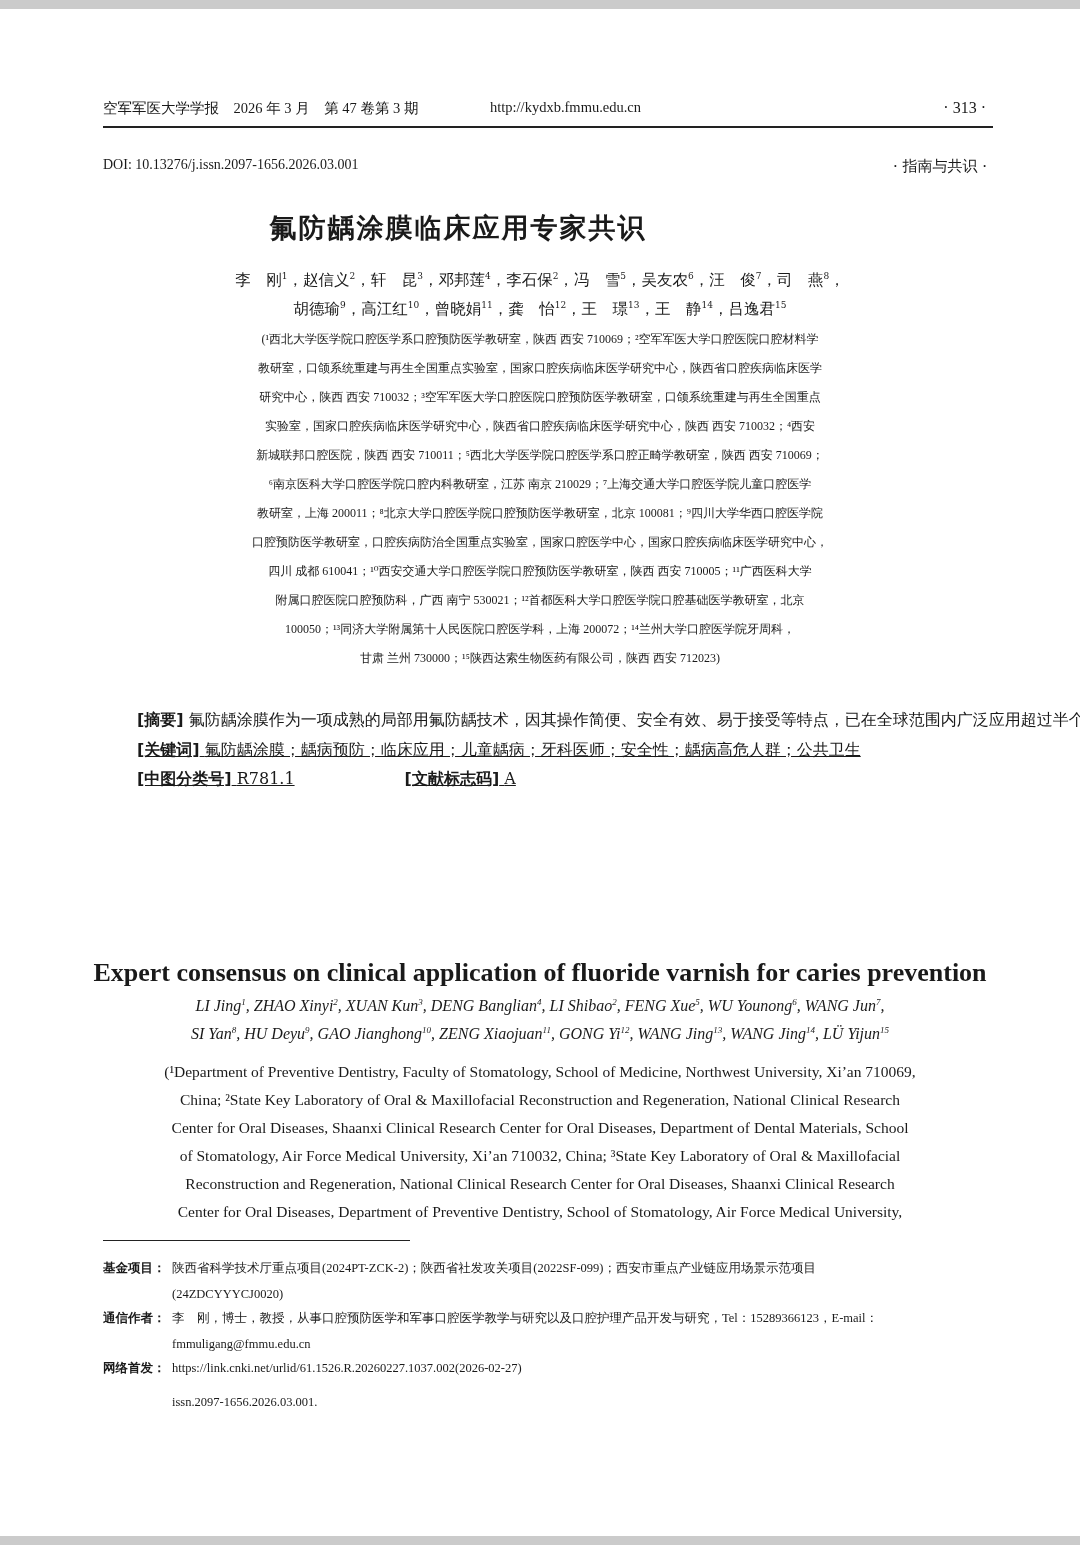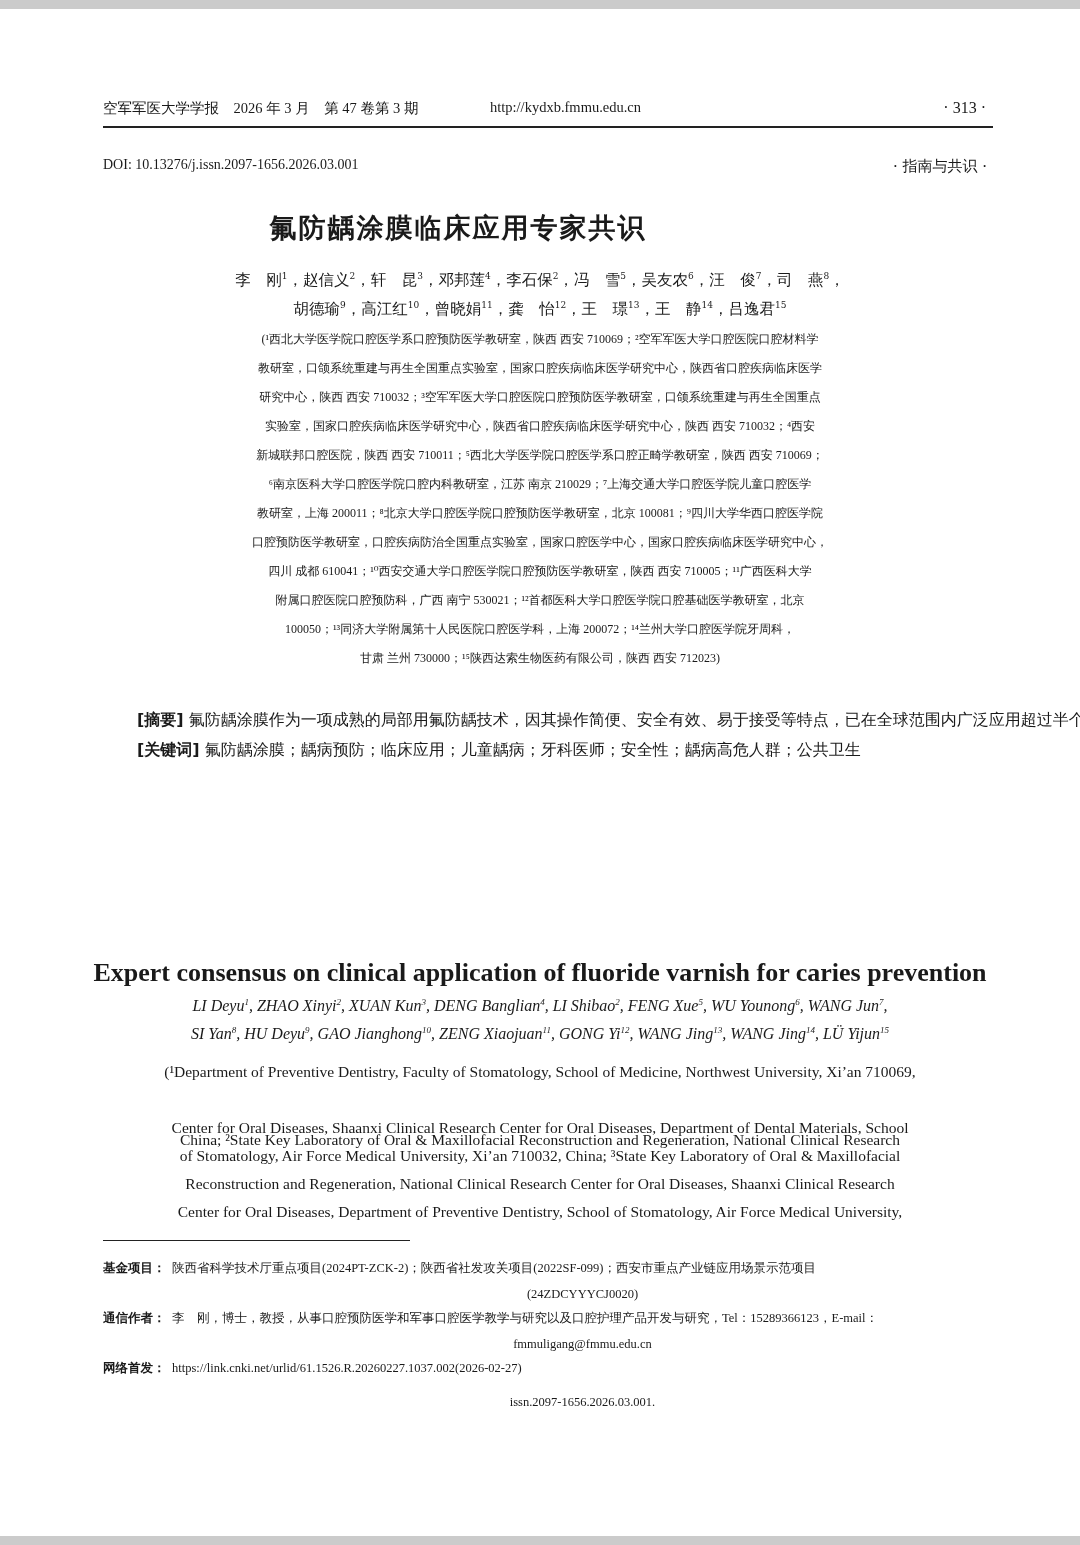--- a/index.html
+++ b/index.html
@@ -17,29 +17,29 @@
   .head-rule { position: absolute; left: 103px; top: 126px; width: 890px; height: 2px; background: #222; }
   .doi { left: 103px; top: 157px; font-size: 14px; font-family: Liberation Serif, serif; }
   .column-tag { right: 93px; top: 157px; font-size: 15px; }
   .title-cn { left: 0; width: 916px; top: 210px; text-align: center; font-size: 27px; font-family: "DejaVu Sans", sans-serif; font-weight: bold; letter-spacing: 2px; }
   .centered { left: 90px; width: 900px; text-align: center; font-size: 15.5px; }
   .centered sup, .en sup { font-size: 9px; vertical-align: super; line-height: 0; }
   .aff-line { font-size: 12px; font-family: "Liberation Serif", "DejaVu Serif", serif; }
   .abstract { left: 103px; width: 890px; top: 705px; font-size: 16px; line-height: 29.5px; text-align: justify; font-family: "DejaVu Serif", serif; }
   .abstract p { margin: 0; text-indent: 34px; }
   .abstract .label { font-family: "DejaVu Sans", sans-serif; font-weight: bold; }
-  .kw-line { text-indent: 34px; }
+  .kw-line { text-indent: 34px; text-decoration: underline; }
   .gap { display: inline-block; width: 110px; }
   .en-title { left: 0; width: 1080px; top: 958px; text-align: center; font-size: 26px; font-weight: bold; font-family: "Liberation Serif", serif; }
   .en { left: 90px; width: 900px; text-align: center; font-size: 15.5px; font-family: "Liberation Serif", serif; }
   .en-authors { font-style: italic; font-size: 16px; }
   .fn-rule { position: absolute; left: 103px; top: 1240px; width: 307px; height: 1px; background: #222; }
   .fn { left: 103px; width: 890px; font-size: 12.5px; line-height: 26px; font-family: "Liberation Serif", "DejaVu Serif", serif; }
   .fn .fn-label { font-family: Liberation Serif, serif; font-weight: bold; display: inline-block; width: 69px; }
-  .fn .cont { padding-left: 69px; text-align: center; }
+  .fn .cont { padding-left: 69px; }
 </style>
 </head>
 <body>
 
 <div class="bar-top"></div>
 
 <div class="abs running-head">
   <span class="journal">空军军医大学学报　2026 年 3 月　第 47 卷第 3 期</span>
   <span class="url">http://kydxb.fmmu.edu.cn</span>
   <span class="pageno">· 313 ·</span>
@@ -69,30 +69,31 @@
     <div class="abs centered aff-line" style="top: 534px;">口腔预防医学教研室，口腔疾病防治全国重点实验室，国家口腔医学中心，国家口腔疾病临床医学研究中心，</div>
     <div class="abs centered aff-line" style="top: 563px;">四川 成都 610041；¹⁰西安交通大学口腔医学院口腔预防医学教研室，陕西 西安 710005；¹¹广西医科大学</div>
     <div class="abs centered aff-line" style="top: 592px;">附属口腔医院口腔预防科，广西 南宁 530021；¹²首都医科大学口腔医学院口腔基础医学教研室，北京</div>
     <div class="abs centered aff-line" style="top: 621px;">100050；¹³同济大学附属第十人民医院口腔医学科，上海 200072；¹⁴兰州大学口腔医学院牙周科，</div>
     <div class="abs centered aff-line" style="top: 650px;">甘肃 兰州 730000；¹⁵陕西达索生物医药有限公司，陕西 西安 712023)</div>
   </div>
 
 <div class="abs abstract">
   <p><span class="label">[摘要]</span>&nbsp;<span>氟防龋涂膜作为一项成熟的局部用氟防龋技术，因其操作简便、安全有效、易于接受等特点，已在全球范围内广泛应用超过半个世纪。为规范并优化氟防龋涂膜在我国的临床应用，充分发挥其防龋效能，尤其是针对龋病高危人群及儿童青少年，我们组织相关领域专家，在系统回顾国内外研究证据及现有指南的基础上，结合我国实际情况，制定本专家共识。本共识详细阐述了氟防龋涂膜的防龋机制、适应证与禁忌证、临床操作规范、应用频率与时机、安全性与不良反应处理、在特殊人群中的应用建议以及社区推广策略，旨在为口腔临床工作者、公共卫生从业者及相关管理人员提供科学、实用、规范的指导。</span></p>
   <p class="kw-line"><span class="label">[关键词]</span>&nbsp;<span>氟防龋涂膜；龋病预防；临床应用；儿童龋病；牙科医师；安全性；龋病高危人群；公共卫生</span></p>
+  <p class="kw-line"><span class="label">[中图分类号]</span>&nbsp;<span>R781.1</span><span class="gap"></span><span class="label">[文献标志码]</span>&nbsp;<span>A</span></p>
 </div>
 
 <div class="abs en-title">Expert consensus on clinical application of fluoride varnish for caries prevention</div>
 
-<div class="abs en en-authors" style="top:997px;"><span id="aen1"><span>LI Deyu</span><sup>1</sup>, <span>ZHAO Xinyi</span><sup>2</sup>, <span>XUAN Kun</span><sup>3</sup>, <span>DENG Banglian</span><sup>4</sup>, <span>LI Shibao</span><sup>2</sup>, <span>FENG Xue</span><sup>5</sup>, <span>WU Younong</span><sup>6</sup>, <span>WANG Jun</span><sup>7</sup>, </span></div>
+<div class="abs en en-authors" style="top:997px;"><span id="aen1"><span>LI Jing</span><sup>1</sup>, <span>ZHAO Xinyi</span><sup>2</sup>, <span>XUAN Kun</span><sup>3</sup>, <span>DENG Banglian</span><sup>4</sup>, <span>LI Shibao</span><sup>2</sup>, <span>FENG Xue</span><sup>5</sup>, <span>WU Younong</span><sup>6</sup>, <span>WANG Jun</span><sup>7</sup>, </span></div>
 <div class="abs en en-authors" style="top:1025px;"><span id="aen2"><span>SI Yan</span><sup>8</sup>, <span>HU Deyu</span><sup>9</sup>, <span>GAO Jianghong</span><sup>10</sup>, <span>ZENG Xiaojuan</span><sup>11</sup>, <span>GONG Yi</span><sup>12</sup>, <span>WANG Jing</span><sup>13</sup>, <span>WANG Jing</span><sup>14</sup>, <span>LÜ Yijun</span><sup>15</sup></span></div>
 
 <div id="aff-en">
     <div class="abs en" style="top: 1063px;">(¹Department of Preventive Dentistry, Faculty of Stomatology, School of Medicine, Northwest University, Xi’an 710069,</div>
-    <div class="abs en" style="top: 1091px; margin-top: 40px;">China; ²State Key Laboratory of Oral &amp; Maxillofacial Reconstruction and Regeneration, National Clinical Research</div>
+    <div class="abs en" style="top: 1091px;">China; ²State Key Laboratory of Oral &amp; Maxillofacial Reconstruction and Regeneration, National Clinical Research</div>
     <div class="abs en" style="top: 1119px;">Center for Oral Diseases, Shaanxi Clinical Research Center for Oral Diseases, Department of Dental Materials, School</div>
     <div class="abs en" style="top: 1147px;">of Stomatology, Air Force Medical University, Xi’an 710032, China; ³State Key Laboratory of Oral &amp; Maxillofacial</div>
     <div class="abs en" style="top: 1175px;">Reconstruction and Regeneration, National Clinical Research Center for Oral Diseases, Shaanxi Clinical Research</div>
     <div class="abs en" style="top: 1203px;">Center for Oral Diseases, Department of Preventive Dentistry, School of Stomatology, Air Force Medical University,</div>
   </div>
 
 <div class="fn-rule"></div>
 
 <div class="abs fn" style="top:1255px;">
   <div><span class="fn-label">基金项目：</span><span>陕西省科学技术厅重点项目(2024PT-ZCK-2)；陕西省社发攻关项目(2022SF-099)；西安市重点产业链应用场景示范项目</span></div>

